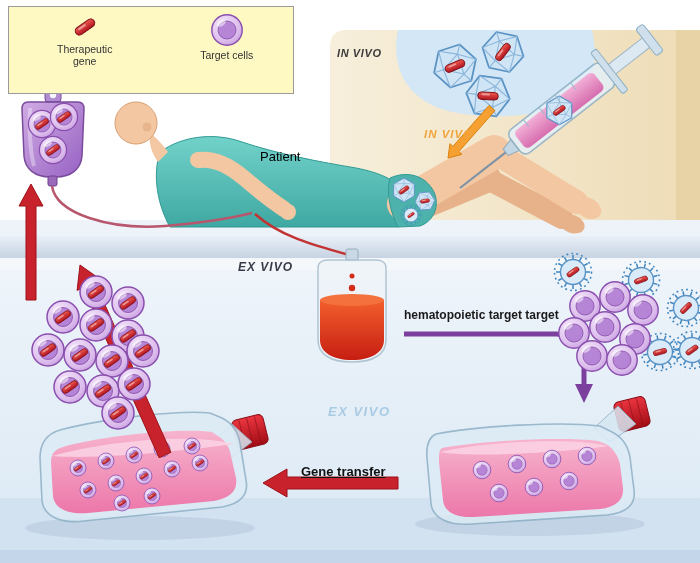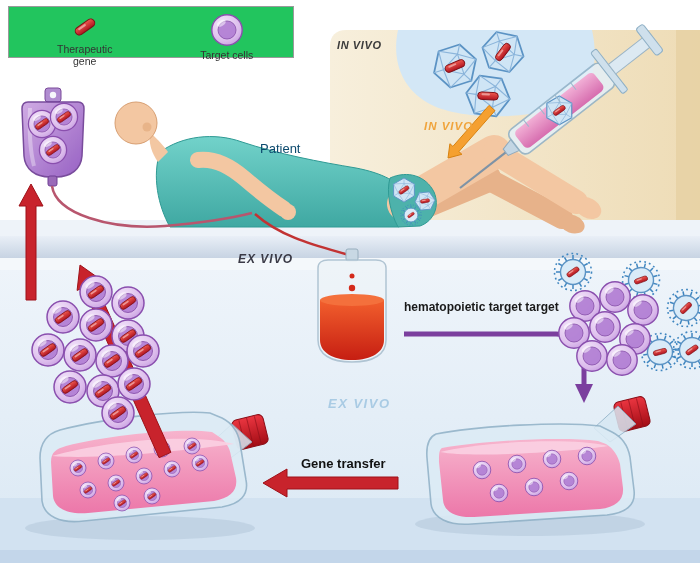--- a/index.html
+++ b/index.html
@@ -1,32 +1,32 @@
 <!DOCTYPE html>
 <html><head>
 <meta charset="utf-8">
 <style>
   html,body{margin:0;padding:0;background:#fff;}
   .stage{position:relative;width:700px;height:563px;overflow:hidden;background:#ffffff;
          font-family:"Liberation Sans",sans-serif;}
   .stage svg.scene{position:absolute;left:0;top:0;}
-  .lbl{position:absolute;color:#1a1a1a;font-size:12px;line-height:1.22;}
+  .lbl{position:absolute;color:#1a1a1a;font-size:12px;line-height:1.22;margin-top:8px;}
   .bold{font-weight:bold;}
   .ital{font-style:italic;}
-  .legend{position:absolute;left:8px;top:6px;width:286px;height:52px;background:#22c55e;
+  .legend{position:absolute;left:8px;top:6px;width:286px;height:88px;background:#fef9c3;
           border:1px solid #9a9a9a;display:flex;justify-content:space-around;align-items:flex-start;
           padding-top:4px;box-sizing:border-box;z-index:5;}
   .legend-item{display:flex;flex-direction:column;align-items:center;}
   .legend-label{font-size:10.5px;color:#333;text-align:center;line-height:1.15;max-width:72px;}
   .txt-invivo-hdr{color:#3a3a3a;font-size:11px;letter-spacing:.6px;}
   .txt-invivo-acc{color:#f0a43c;font-size:11.5px;letter-spacing:1px;}
   .txt-exvivo-up{color:#3a3a46;font-size:12px;letter-spacing:1px;}
   .txt-exvivo-low{color:#a9cbe4;font-size:13px;letter-spacing:1.5px;}
-  .txt-patient{font-size:13px;color:#0c4a6e;}
-  .txt-genetransfer{font-size:13px;color:#111;}
+  .txt-patient{font-size:13px;color:#000000;}
+  .txt-genetransfer{font-size:13px;color:#111;text-decoration:underline;}
 </style>
 </head>
 <body>
 
 <div class="stage">
 
 <svg width="0" height="0" style="position:absolute">
   <defs>
     <linearGradient id="geneGrad" x1="0" y1="0" x2="0" y2="1">
       <stop offset="0" stop-color="#ef5a50"></stop>

